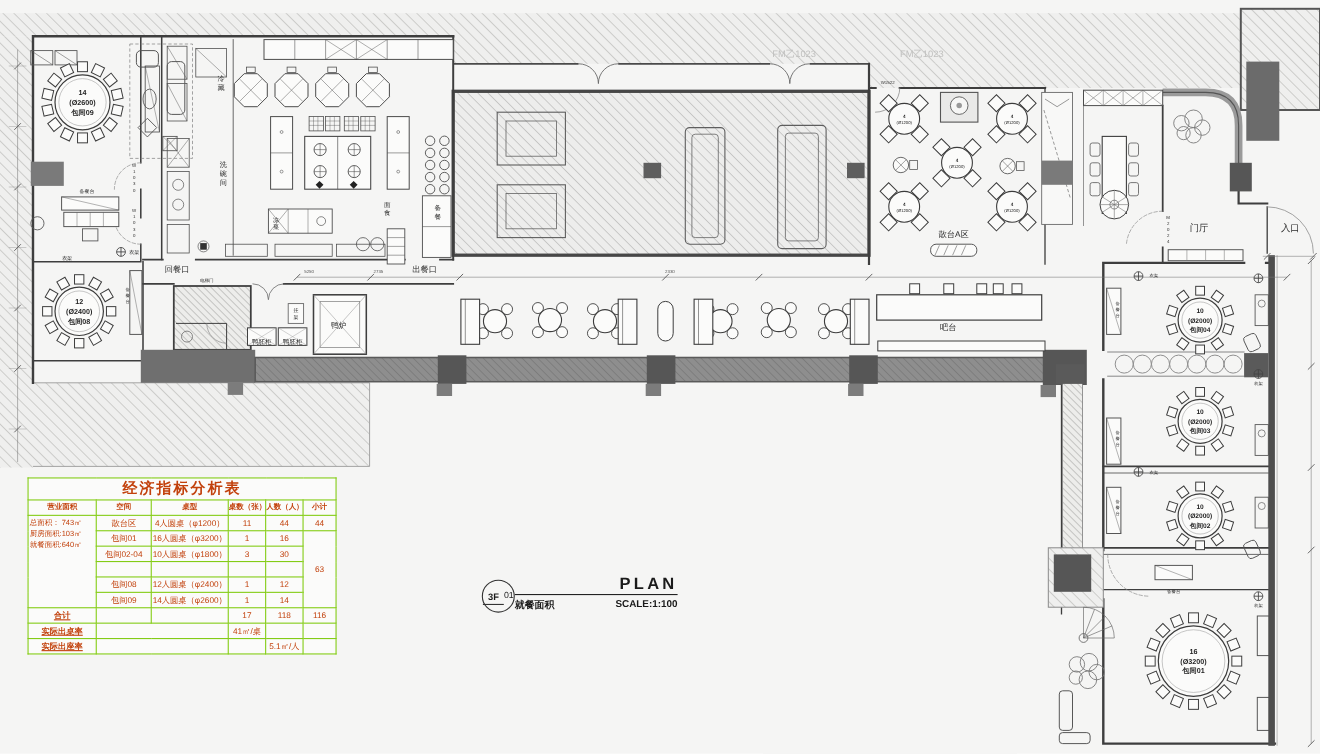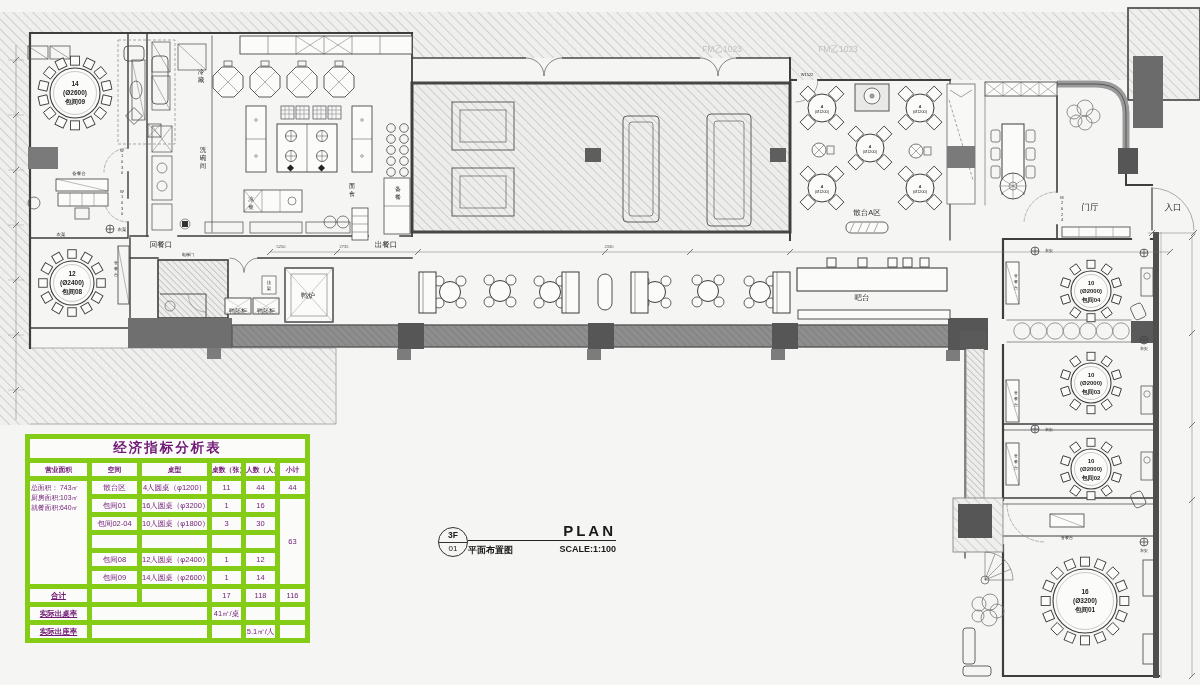--- a/index.html
+++ b/index.html
@@ -3,28 +3,28 @@
 <meta charset="utf-8">
 <style>
   html,body{margin:0;padding:0;}
   body{width:1200px;height:685px;font-family:"Liberation Sans",sans-serif;}
   .page{position:relative;width:1200px;height:685px;background:#f5f5f4;overflow:hidden;}
   .plan-svg{position:absolute;left:0;top:0;}
   .plan-svg text{font-family:"Liberation Sans",sans-serif;}
   
   .atable{position:absolute;left:25px;top:434px;}
   .atable table{border-collapse:collapse;width:280px;table-layout:fixed;border:1.5px solid #141414;background:#fbfbfa;}
-  .atable td{border:5px solid #84cc16;font-size:7.5px;color:#701a75;text-align:center;padding:0;height:13px;line-height:1.05;overflow:hidden;white-space:nowrap;}
+  .atable td{border:1px solid #84cc16;font-size:7.5px;color:#c2410c;text-align:center;padding:0;height:13px;line-height:1.05;overflow:hidden;white-space:nowrap;}
   .atable .t-title td{font-family:"Liberation Serif",serif;font-size:13.5px;font-weight:bold;height:19px;letter-spacing:2px;}
   .atable .t-head td{font-size:6.8px;font-weight:bold;}
   .atable .area-cell{text-align:left;vertical-align:top;font-size:6.8px;padding:2px 1px;white-space:normal;line-height:1.5;}
   .atable .lbl{font-weight:bold;text-decoration:underline;}
   
   .tblock{position:absolute;left:438px;top:522px;display:flex;align-items:flex-start;color:#1a1a1a;}
-  .tb-badge{width:28px;height:28px;border:1px solid #333;border-radius:50%;display:flex;flex-direction:column;align-items:center;margin-top:5px;background:transparent;}
+  .tb-badge{width:28px;height:28px;border:1px solid #333;border-radius:50%;display:flex;align-items:center;margin-top:5px;background:transparent;}
   .tb-floor{font-size:8.5px;font-weight:bold;line-height:14px;border-bottom:1px solid #333;width:100%;text-align:center;}
   .tb-sheet{font-size:8px;line-height:12px;}
   .tb-right{width:148px;}
   .tb-en{text-align:right;font-size:15px;font-weight:bold;letter-spacing:3px;border-bottom:1.5px solid #222;padding-bottom:1px;}
   .tb-cn{display:flex;justify-content:space-between;font-size:9px;padding-top:3px;font-weight:bold;}
 </style>
 </head>
 <body>
 
 <div class="page">
@@ -753,19 +753,19 @@
 </div>
 
 <div class="tblock">
   <div class="tb-badge">
     <div class="tb-floor">3F</div>
     <div class="tb-sheet">01</div>
   </div>
   <div class="tb-right">
     <div class="tb-en">PLAN</div>
     <div class="tb-cn">
-      <span>平面布置图</span>
+      <span>就餐面积</span>
       <span class="tb-scale">SCALE:1:100</span>
     </div>
   </div>
 </div>
 
 </div>
 
 </body></html>

